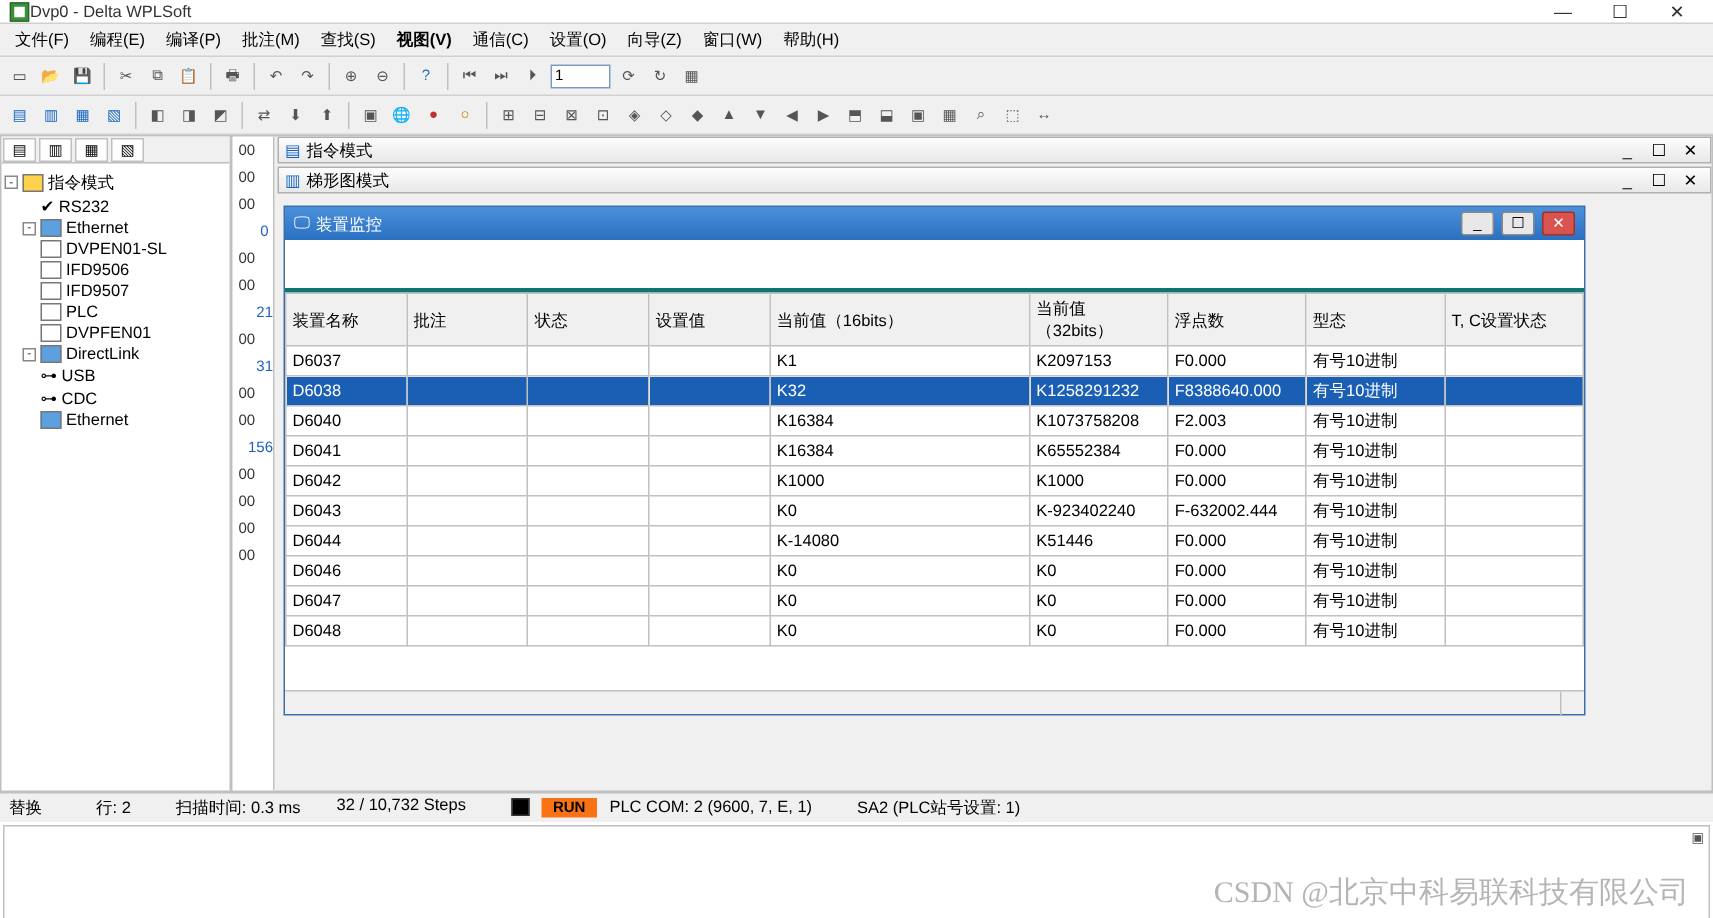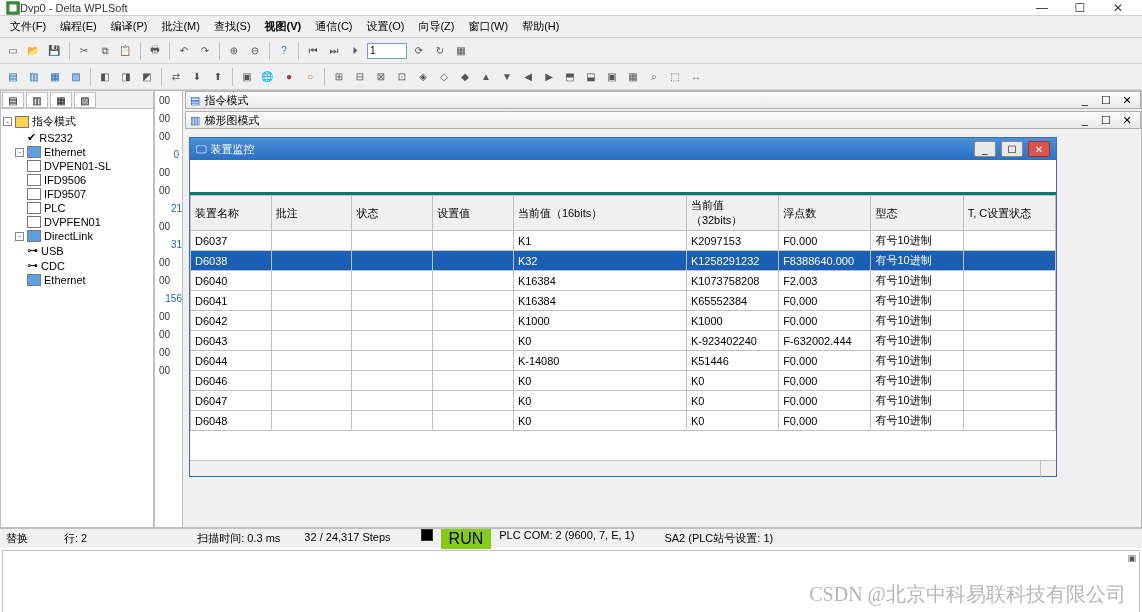--- a/index.html
+++ b/index.html
@@ -96,21 +96,21 @@
   .mw-sb { height:16px; background:#f0f0f0; border-top:1px solid #c0c0c0; display:flex; justify-content:flex-end;}
   .mw-sb .corner{width:16px;height:16px;border-left:1px solid #c0c0c0;}
   .statusbar {
     height: 20px;
     background:#f0f0f0;
     border-top:1px solid #c0c0c0;
     display:flex; align-items:center; font-size:11px; padding:0 6px; gap:30px;
   }
   .st-block {display:flex; align-items:flex-start; gap:8px;}
   .st-light { width:12px;height:12px;background:#000;border:1px solid #333;}
-  .st-run { padding:1px 8px; background:#84cc16; color:#000; font-weight:normal; font-size:16px;}
+  .st-run { padding:1px 8px; background:#f97316; color:#000; font-weight:bold; font-size:10px;}
   .bottompane {
     height: 88px; border:1px solid #c0c0c0; margin:2px; background:#fff; position:relative;
   }
   .bp-handle {position:absolute; top:0; right:0; width:14px;height:14px; font-size:9px; display:flex;align-items:center;justify-content:center; color:#555;}
   .watermark {
     position:absolute; right:16px; bottom:4px; font-size:20px; color:rgba(120,120,120,0.55);
     font-family: Liberation Serif, serif;
     pointer-events:none;
   }
   .svgicon{width:14px;height:14px;}
@@ -493,24 +493,24 @@
 
   </div>
 </div>
 
 <div class="statusbar">
   <div class="st-block">
     <span>替换</span>
     <span style="width:20px"></span>
     <span>行: 2</span>
   </div>
-  <div class="st-block" style="margin-left:80px">
+  <div class="st-block" style="">
     <span>扫描时间: 0.3 ms</span>
     <span style="width:8px"></span>
-    <span>32 / 24,317 Steps</span>
+    <span>32 / 10,732 Steps</span>
   </div>
   <div class="st-block">
     <span class="st-light"></span>
     <span class="st-run">RUN</span>
     <span>PLC COM: 2 (9600, 7, E, 1)</span>
   </div>
   <div class="st-block">
     <span>SA2 (PLC站号设置: 1)</span>
   </div>
 </div>

